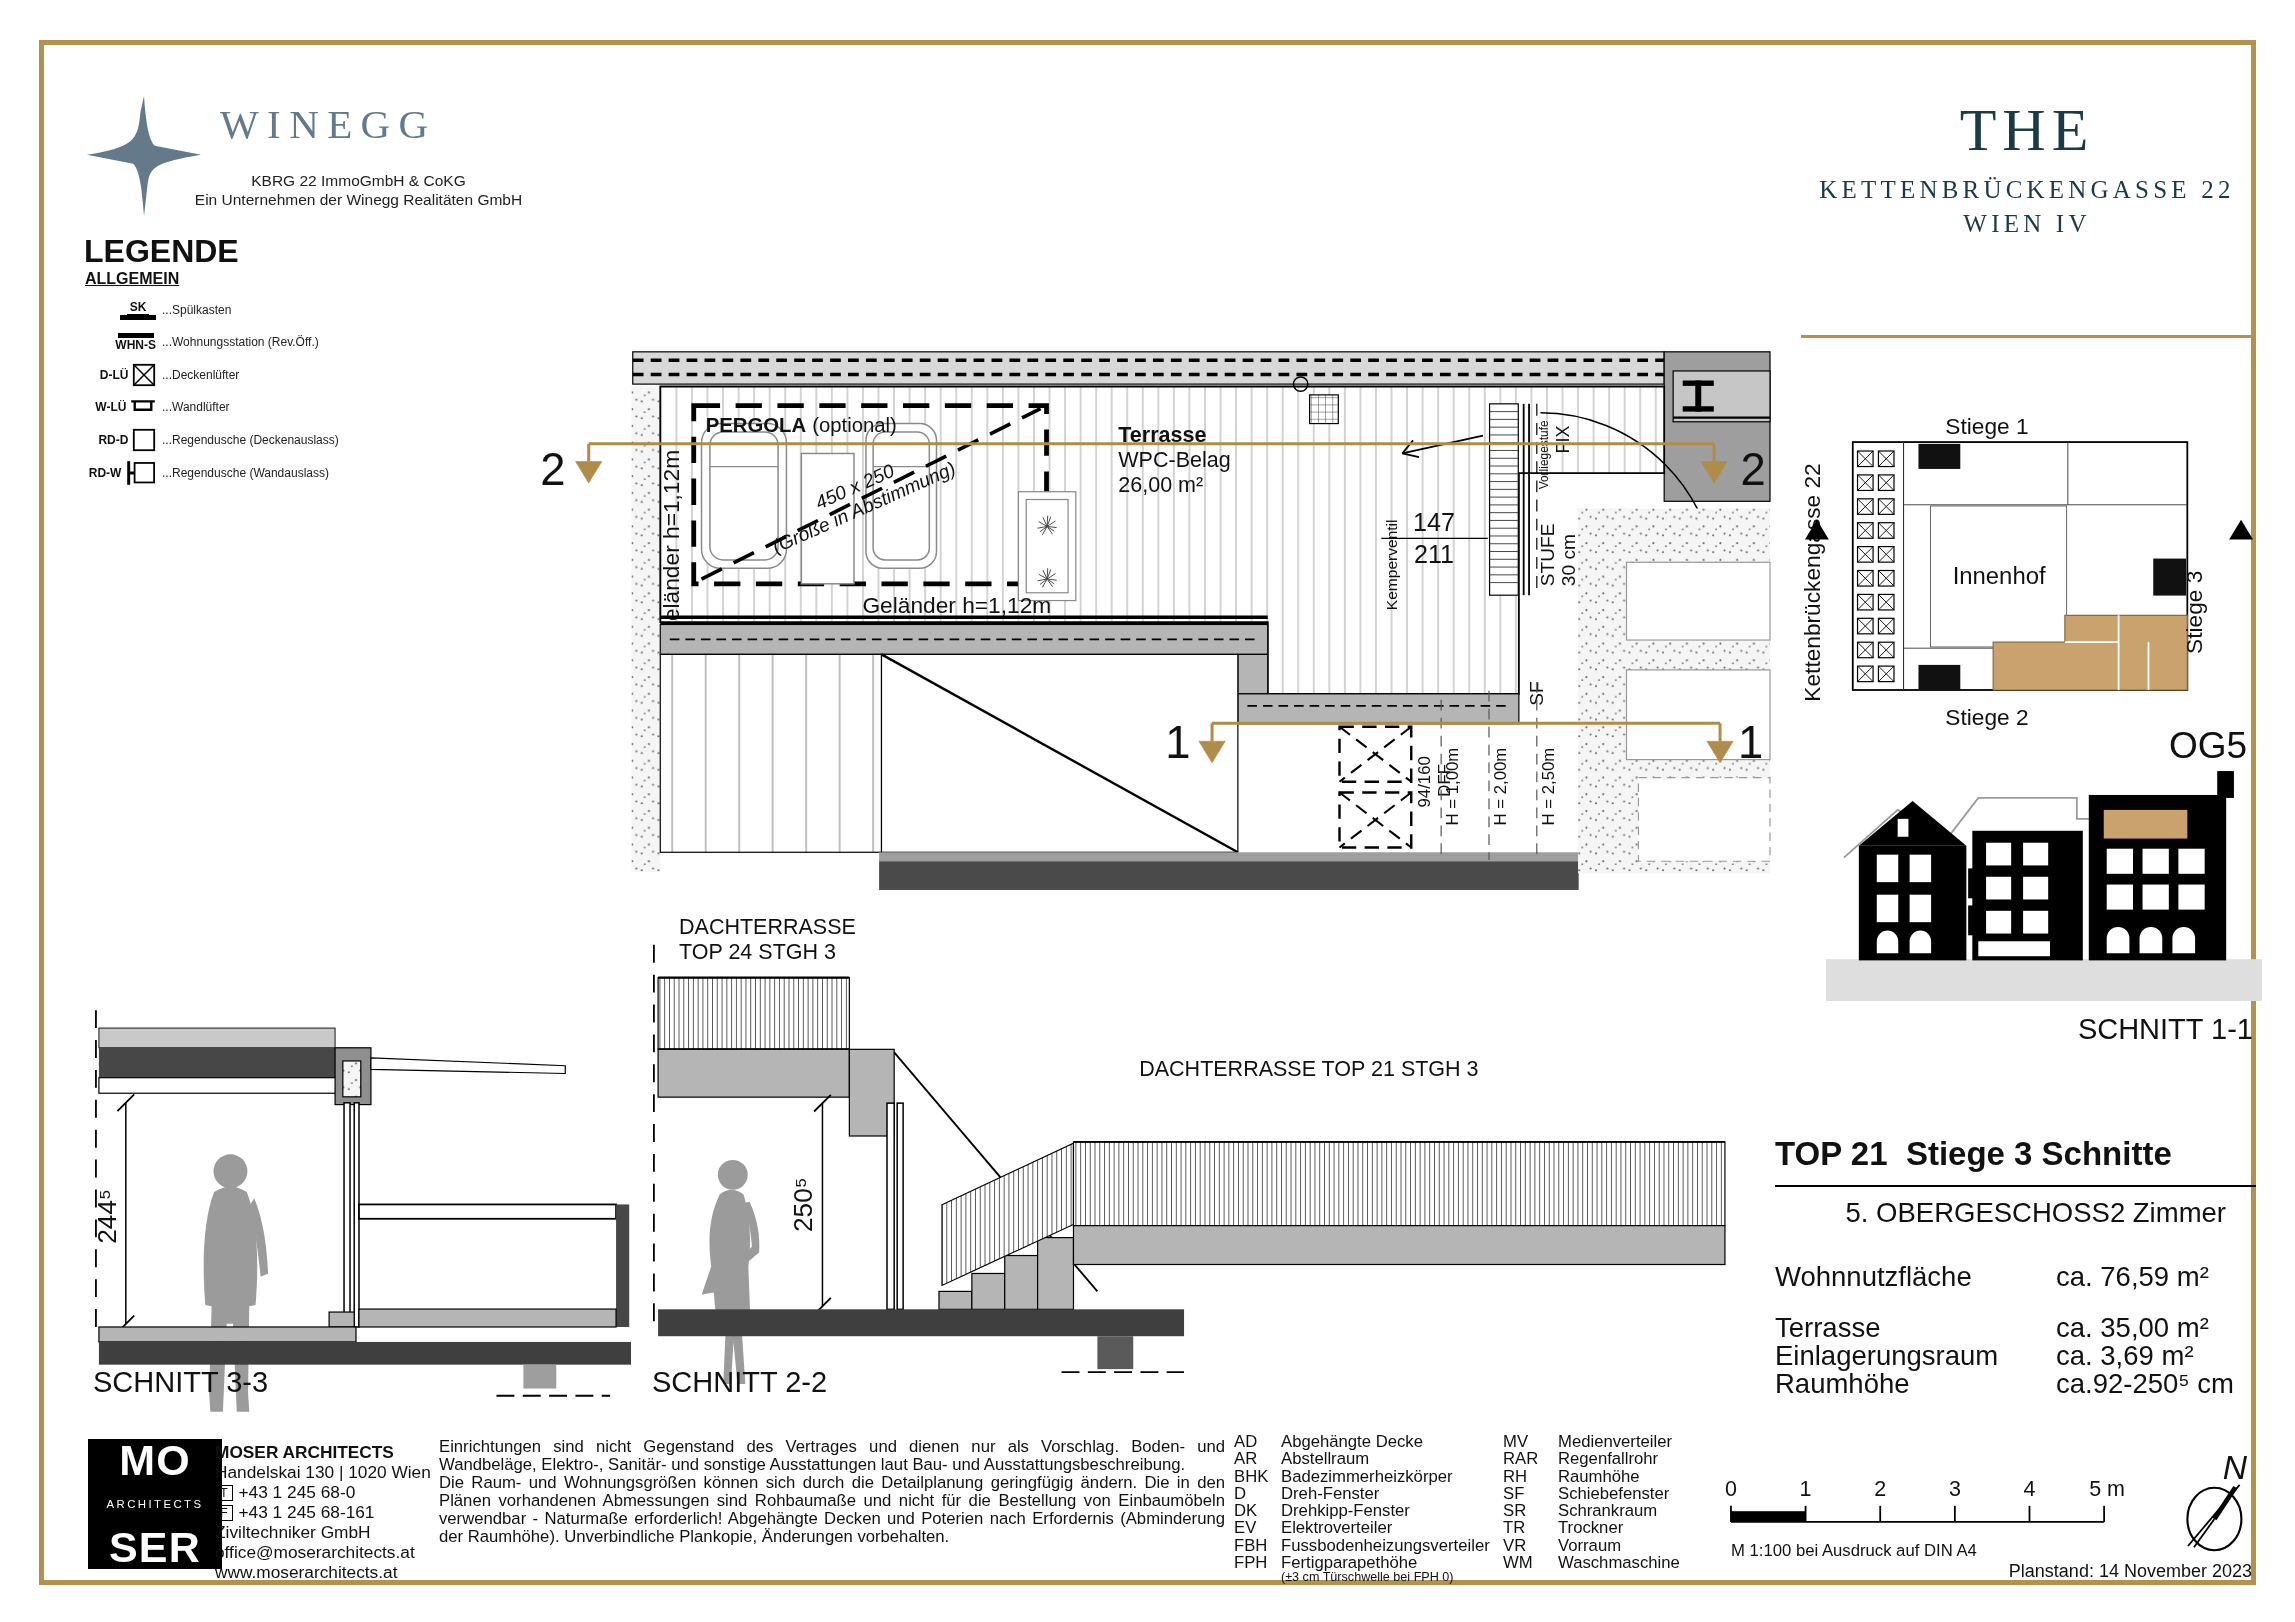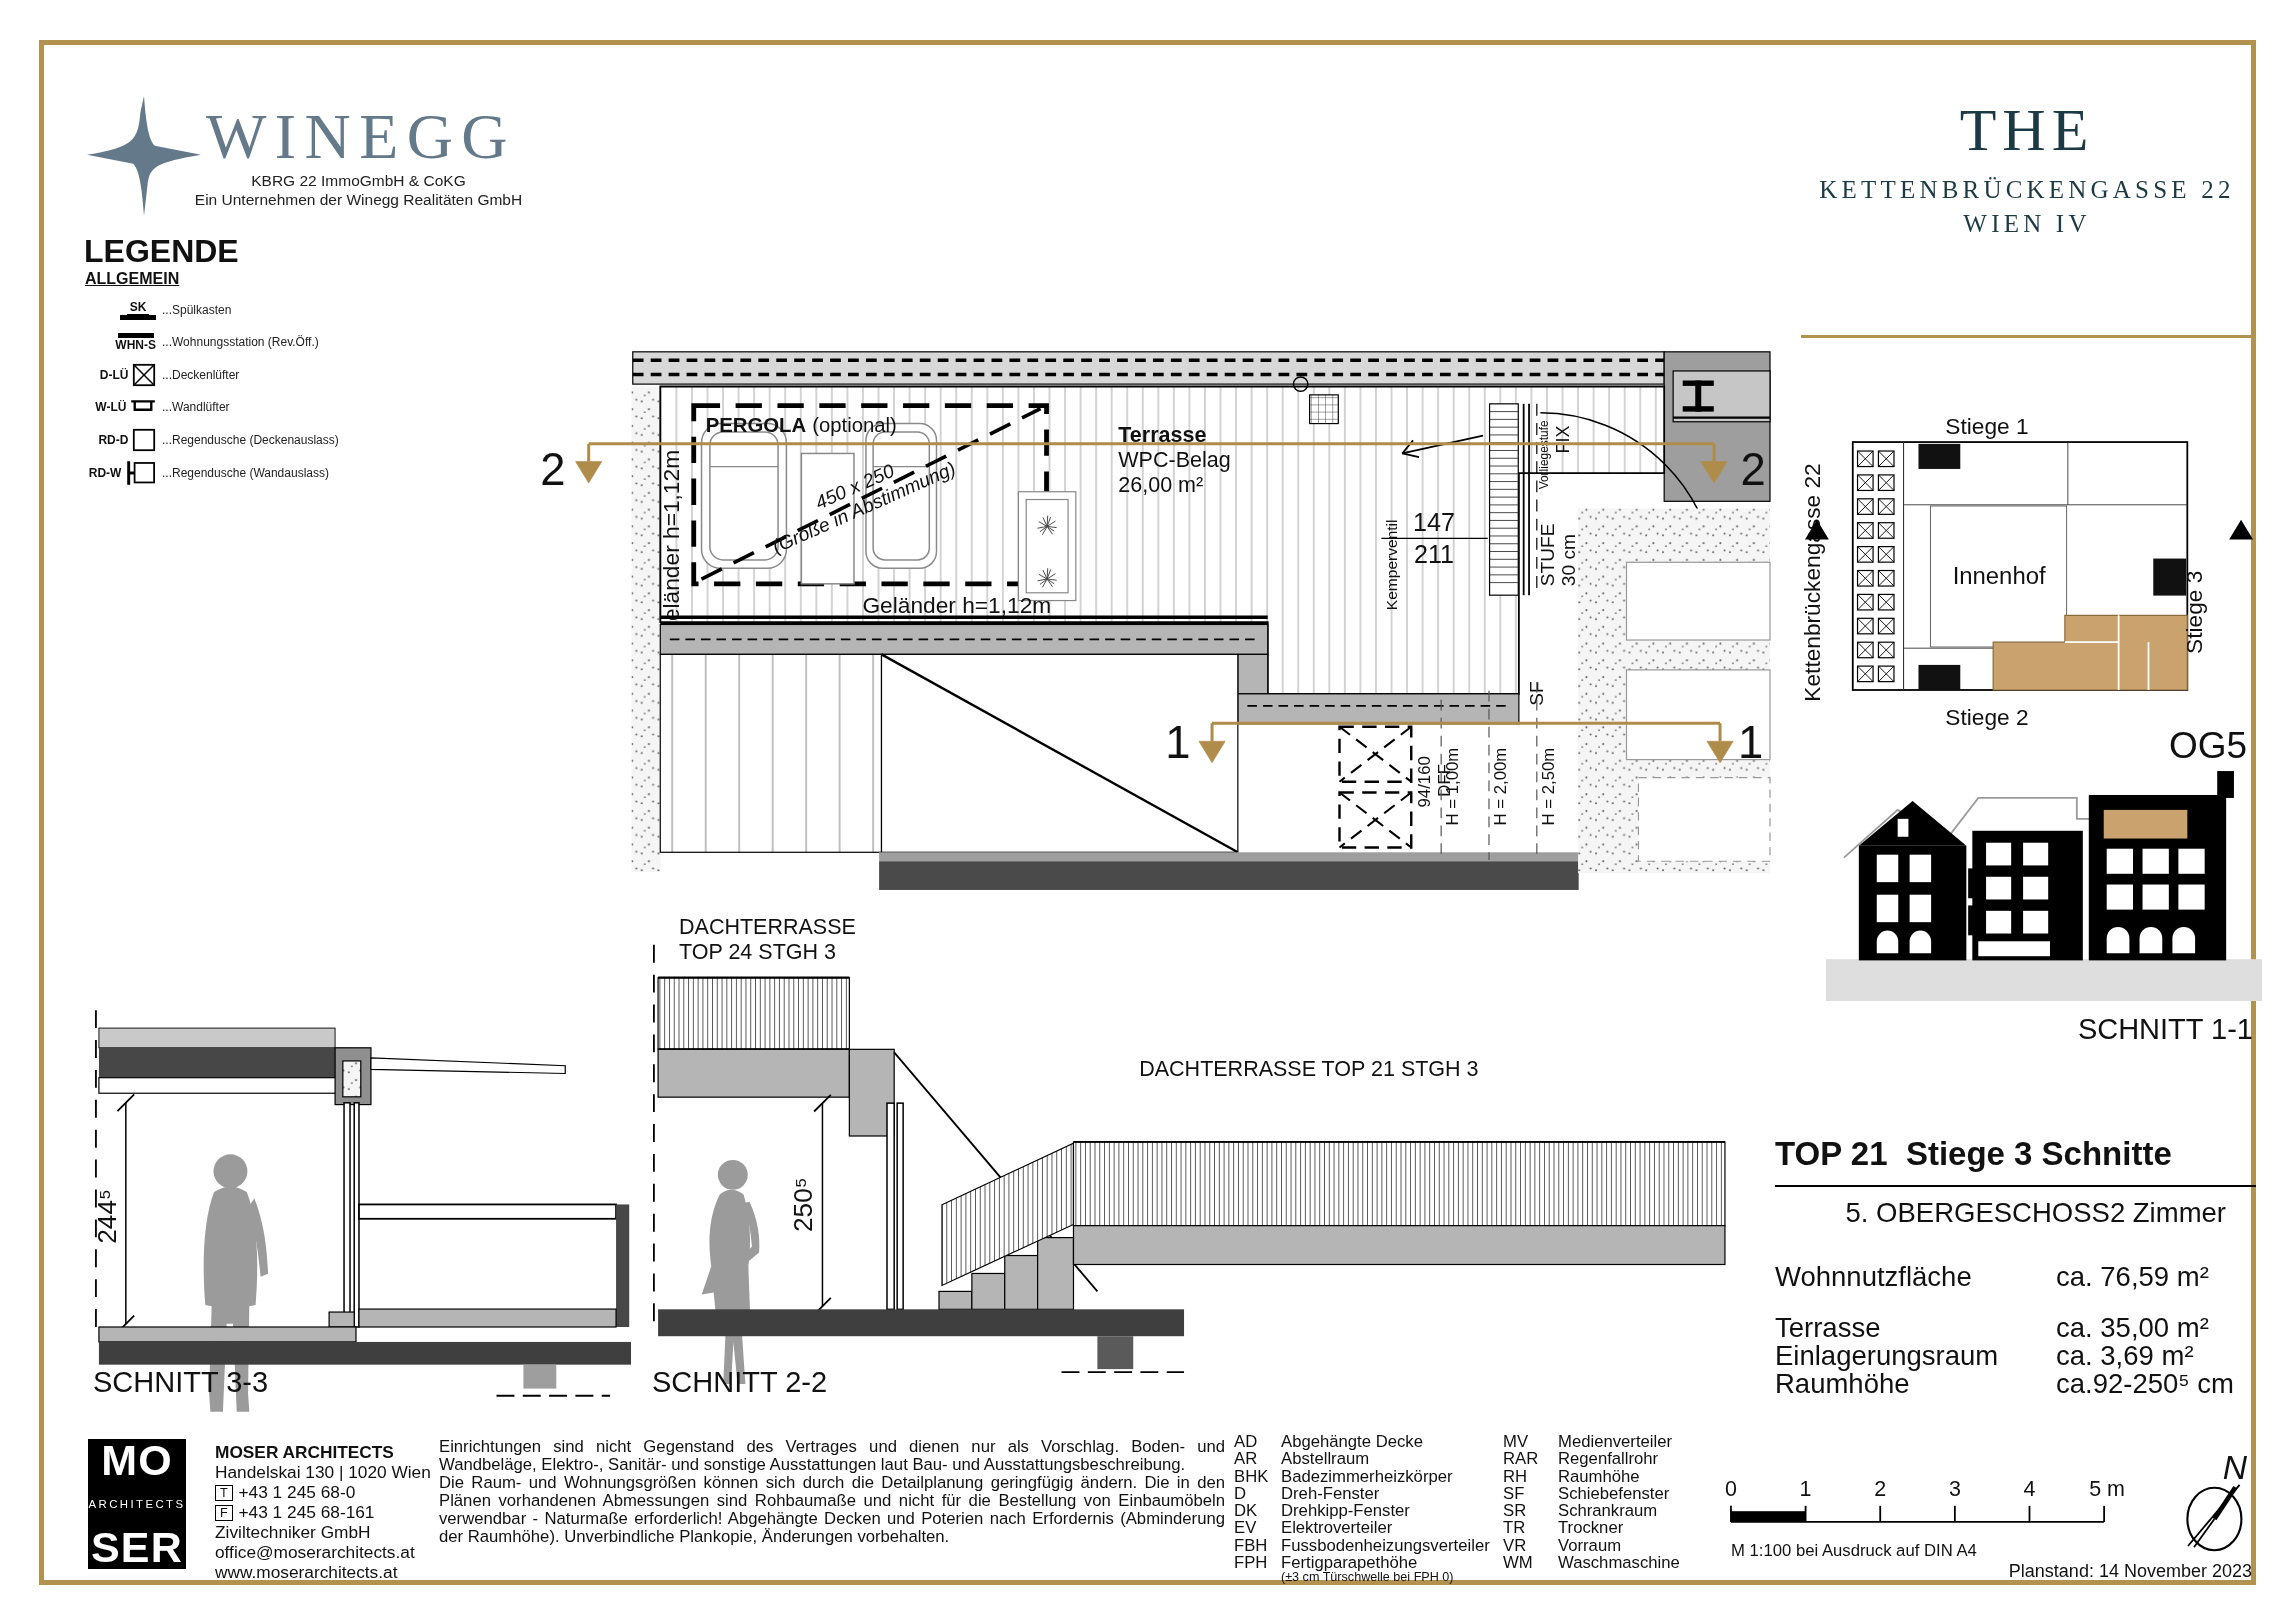--- a/index.html
+++ b/index.html
@@ -4,22 +4,22 @@
 <style>
   html,body{margin:0;padding:0;background:#ffffff;}
   #page{position:relative;width:2295px;height:1623px;background:#fff;overflow:hidden;
         font-family:"Liberation Sans", sans-serif;color:#111;}
   .abs{position:absolute;}
   
   #frame{position:absolute;left:39px;top:40px;width:2217px;height:1545px;
          border:5.4px solid #b3914f;box-sizing:border-box;z-index:0;}
   #fusion-rule{position:absolute;left:1801px;top:335px;width:454px;height:3px;background:#b3914f;}
   
-  #winegg-word{position:absolute;left:206px;top:100px;font-family:"Liberation Serif",serif;
-    font-size:64px;letter-spacing:8.4px;color:#64798a;font-weight:500;}
+  #winegg-word{position:absolute;left:220px;top:100px;font-family:"Liberation Serif",serif;
+    font-size:41px;letter-spacing:8.4px;color:#64798a;font-weight:500;}
   .winegg-sub{position:absolute;left:179px;width:359px;text-align:center;font-size:15.5px;color:#222;}
   
   #legende-title{position:absolute;left:84px;top:233px;font-size:32px;font-weight:bold;}
   #allgemein{position:absolute;left:85px;top:270px;font-size:16px;font-weight:bold;text-decoration:underline;}
   #legend-list{position:absolute;left:84px;top:298px;width:335px;}
   .lg-row{display:flex;align-items:center;margin-bottom:8.4px;min-height:24px;}
   .lg-sym{width:78px;display:flex;align-items:center;justify-content:flex-end;gap:3.6px;padding-right:6px;box-sizing:border-box;}
   .lg-code{font-size:12px;font-weight:bold;white-space:nowrap;}
   .lg-label{font-size:12px;color:#222;}
   .bar{background:#000;width:36px;height:4.8px;}
@@ -39,21 +39,21 @@
   #info-floor-row{position:absolute;left:1775px;top:1197px;width:481px;display:flex;justify-content:flex-end;font-size:27.5px;}
   #info-floor-row .right{margin-right:30px;}
   #info-rows{position:absolute;left:1775px;top:1263px;width:481px;font-size:27.5px;}
   .inf-row{display:flex;line-height:28px;}
   .inf-row .lbl{width:281px;}
   .inf-row.first{margin-bottom:23px;}
   
   .sec-label{position:absolute;font-size:29px;color:#111;}
   #og5{position:absolute;left:2169px;top:725px;font-size:37px;}
   
-  #moser-logo{position:absolute;left:88px;top:1439px;width:98px;height:130px;background:#000;color:#fff;
+  #moser-logo{position:absolute;left:88px;top:1439px;width:134px;height:130px;background:#000;color:#fff;
     display:flex;flex-direction:column;align-items:center;justify-content:center;line-height:0.9;}
   #moser-logo .big{font-size:43px;font-weight:bold;letter-spacing:1.2px;}
   #moser-logo .small{font-size:11.4px;letter-spacing:2.4px;margin:19px 0;}
   #contact{position:absolute;left:215px;top:1442px;font-size:17.3px;line-height:20px;}
   #contact .bold{font-weight:bold;}
   .tf-box{display:inline-block;border:1.2px solid #000;font-size:12.6px;line-height:14.3px;width:15.5px;text-align:center;margin-right:6px;vertical-align:1.2px;}
   #disclaimer{position:absolute;left:439px;top:1438px;width:786px;font-size:16.7px;line-height:18px;text-align:justify;}
   #disclaimer p{margin:0;}
   .abbr{position:absolute;top:1433px;font-size:16.7px;line-height:17.3px;}
   #abbr1{left:1234px;}

